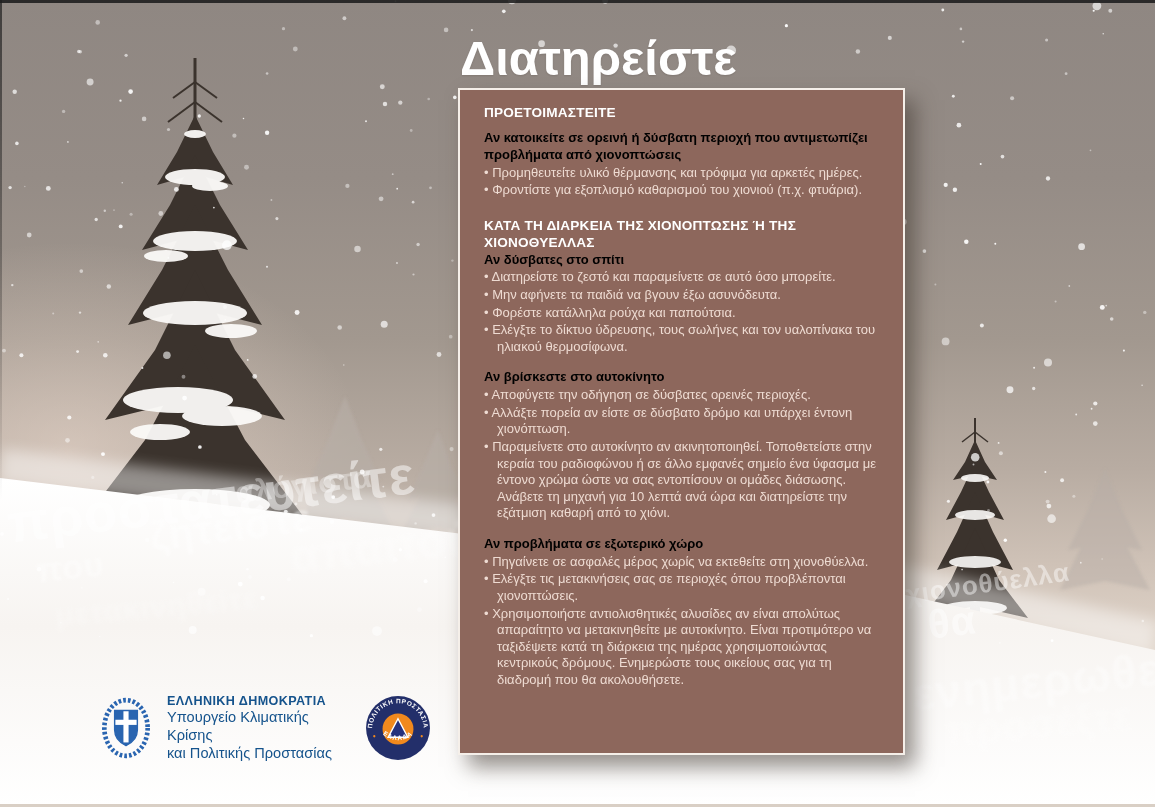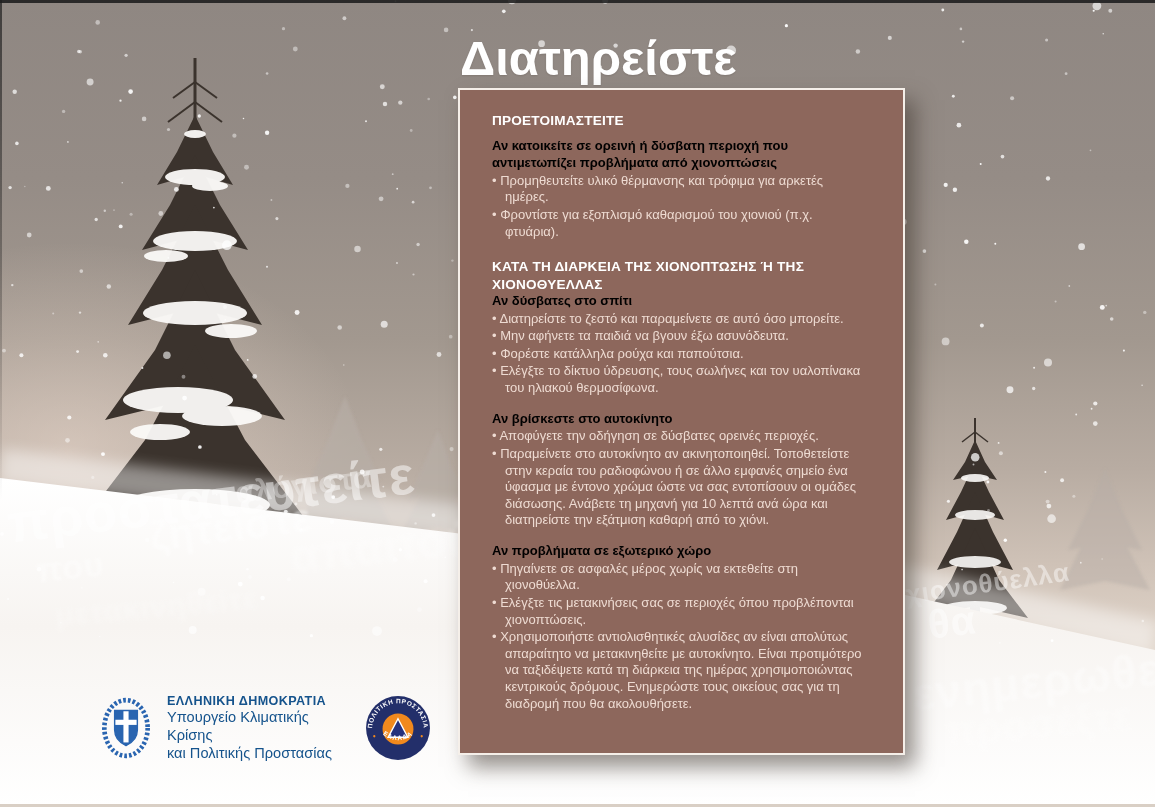--- a/index.html
+++ b/index.html
@@ -43,21 +43,21 @@
     position:absolute;left:458px;top:88px;width:447px;height:667px;
     box-sizing:border-box;
     background:#8d675c;
     border:2px solid #f5efe9;
     box-shadow:10px 12px 20px rgba(62,52,46,.55);
     padding:14px 26px 8px 24px;
     color:#eedbd2;
     font-size:13px;line-height:1.28;
     overflow:hidden;
   }
-  .panel-section{margin:8px;}
+  .panel-section{margin:0;}
   .panel-section + .panel-section{margin-top:18px;}
   .section-header{
     color:#ffffff;font-weight:bold;font-size:13.6px;margin:0 0 9px 0;letter-spacing:.2px;
   }
   .panel-section + .panel-section .section-header{margin-bottom:0;}
   .group{margin-top:0;}
   .group + .group{margin-top:14px;}
   .group-subheader{color:#000000;font-weight:bold;margin:0;}
   ul.bullets{list-style:none;margin:1px 0 0 0;padding:0;}
   ul.bullets li{
@@ -504,20 +504,21 @@
             <li>Διατηρείστε το ζεστό και παραμείνετε σε αυτό όσο μπορείτε.</li>
             <li>Μην αφήνετε τα παιδιά να βγουν έξω ασυνόδευτα.</li>
             <li>Φορέστε κατάλληλα ρούχα και παπούτσια.</li>
             <li>Ελέγξτε το δίκτυο ύδρευσης, τους σωλήνες και τον υαλοπίνακα του ηλιακού θερμοσίφωνα.</li>
           </ul>
         </div>
         <div class="group">
           <div class="group-subheader">Αν βρίσκεστε στο αυτοκίνητο</div>
           <ul class="bullets">
             <li>Αποφύγετε την οδήγηση σε δύσβατες ορεινές περιοχές.</li>
+            <li>Αλλάξτε πορεία αν είστε σε δύσβατο δρόμο και υπάρχει έντονη χιονόπτωση.</li>
             <li>Παραμείνετε στο αυτοκίνητο αν ακινητοποιηθεί. Τοποθετείστε στην κεραία του ραδιοφώνου ή σε άλλο εμφανές σημείο ένα ύφασμα με έντονο χρώμα ώστε να σας εντοπίσουν οι ομάδες διάσωσης. Ανάβετε τη μηχανή για 10 λεπτά ανά ώρα και διατηρείστε την εξάτμιση καθαρή από το χιόνι.</li>
           </ul>
         </div>
         <div class="group">
           <div class="group-subheader">Αν προβλήματα σε εξωτερικό χώρο</div>
           <ul class="bullets">
             <li>Πηγαίνετε σε ασφαλές μέρος χωρίς να εκτεθείτε στη χιονοθύελλα.</li>
             <li>Ελέγξτε τις μετακινήσεις σας σε περιοχές όπου προβλέπονται χιονοπτώσεις.</li>
             <li>Χρησιμοποιήστε αντιολισθητικές αλυσίδες αν είναι απολύτως απαραίτητο να μετακινηθείτε με αυτοκίνητο. Είναι προτιμότερο να ταξιδέψετε κατά τη διάρκεια της ημέρας χρησιμοποιώντας κεντρικούς δρόμους. Ενημερώστε τους οικείους σας για τη διαδρομή που θα ακολουθήσετε.</li>
           </ul>

